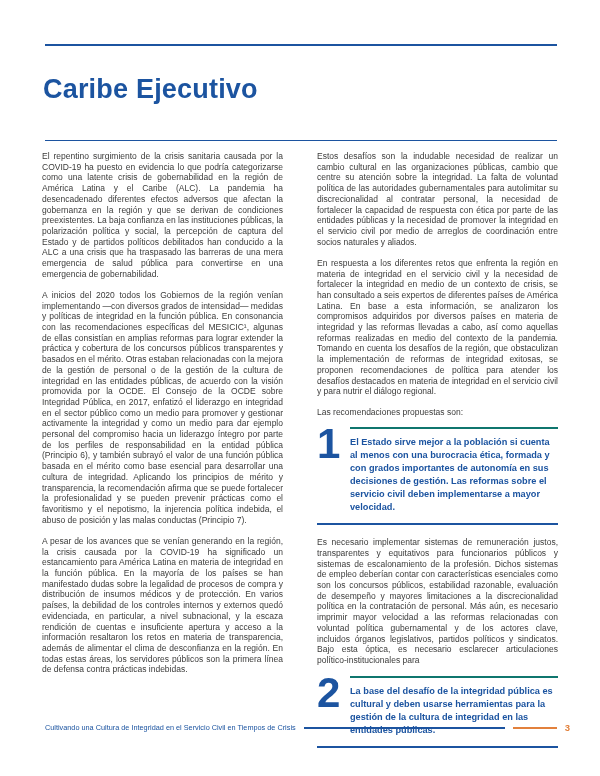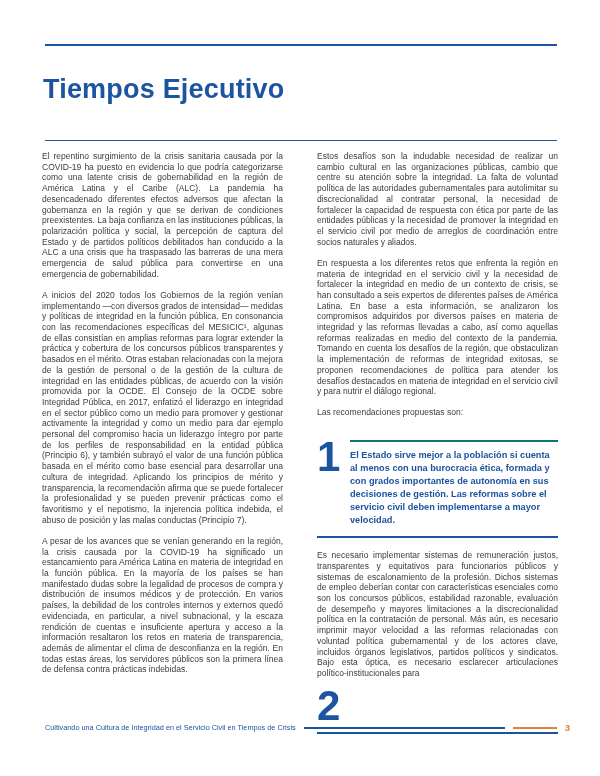--- a/index.html
+++ b/index.html
@@ -39,21 +39,21 @@
     gap: 34px;
   }
   .col {
     width: 249px;
     font-size: 8.5px;
     line-height: 10.7px;
     color: #3B3B3A;
     text-align: justify;
   }
   .col p { margin: 0 0 10.5px 0; }
-  .col p.intro { margin-bottom: 22px; }
+  .col p.intro { margin-bottom: 9px; }
   .rec { margin: 6px 0 12px 0; }
   .rec-top { display: flex; }
   .rec-number {
     width: 24px;
     margin-right: 9px;
     font-size: 42px;
     line-height: 34px;
     font-weight: bold;
     color: #1C54A0;
     text-align: left;
@@ -95,21 +95,21 @@
     font-weight: bold;
   }
 </style>
 </head>
 <body>
 
 <div class="page">
 
   <div class="top-rule"></div>
 
-  <h1 class="title">Tiempos Ejecutivo</h1>
+  <h1 class="title">Caribe Ejecutivo</h1>
 
   <div class="title-rule"></div>
 
   <div class="columns">
 
     <div class="col">
       <p>El repentino surgimiento de la crisis sanitaria causada por la COVID-19 ha puesto en evidencia lo que podría categorizarse como una latente crisis de gobernabilidad en la región de América Latina y el Caribe (ALC). La pandemia ha desencadenado diferentes efectos adversos que afectan la gobernanza en la región y que se derivan de condiciones preexistentes. La baja confianza en las instituciones públicas, la polarización política y social, la percepción de captura del Estado y de partidos políticos debilitados han conducido a la ALC a una crisis que ha traspasado las barreras de una mera emergencia de salud pública para convertirse en una emergencia de gobernabilidad.</p>
       <p>A inicios del 2020 todos los Gobiernos de la región venían implementando —con diversos grados de intensidad— medidas y políticas de integridad en la función pública. En consonancia con las recomendaciones específicas del MESICIC¹, algunas de ellas consistían en amplias reformas para lograr extender la práctica y cobertura de los concursos públicos transparentes y basados en el mérito. Otras estaban relacionadas con la mejora de la gestión de personal o de la gestión de la cultura de integridad en las entidades públicas, de acuerdo con la visión promovida por la OCDE. El Consejo de la OCDE sobre Integridad Pública, en 2017, enfatizó el liderazgo en integridad en el sector público como un medio para promover y gestionar activamente la integridad y como un medio para dar ejemplo personal del compromiso hacia un liderazgo íntegro por parte de los perfiles de responsabilidad en la entidad pública (Principio 6), y también subrayó el valor de una función pública basada en el mérito como base esencial para desarrollar una cultura de integridad. Aplicando los principios de mérito y transparencia, la recomendación afirma que se puede fortalecer la profesionalidad y se pueden prevenir prácticas como el favoritismo y el nepotismo, la injerencia política indebida, el abuso de posición y las malas conductas (Principio 7).</p>
       <p>A pesar de los avances que se venían generando en la región, la crisis causada por la COVID-19 ha significado un estancamiento para América Latina en materia de integridad en la función pública. En la mayoría de los países se han manifestado dudas sobre la legalidad de procesos de compra y distribución de insumos médicos y de protección. En varios países, la debilidad de los controles internos y externos quedó evidenciada, en particular, a nivel subnacional, y la escaza rendición de cuentas e insuficiente apertura y acceso a la información resaltaron los retos en materia de transparencia, además de alimentar el clima de desconfianza en la región. En todas estas áreas, los servidores públicos son la primera línea de defensa contra prácticas indebidas.</p>
     </div>
@@ -127,20 +127,23 @@
           </div>
         </div>
         <div class="rec-rule"></div>
       </div>
 
       <p>Es necesario implementar sistemas de remuneración justos, transparentes y equitativos para funcionarios públicos y sistemas de escalonamiento de la profesión. Dichos sistemas de empleo deberían contar con características esenciales como son los concursos públicos, estabilidad razonable, evaluación de desempeño y mayores limitaciones a la discrecionalidad política en la contratación de personal. Más aún, es necesario imprimir mayor velocidad a las reformas relacionadas con voluntad política gubernamental y de los actores clave, incluidos órganos legislativos, partidos políticos y sindicatos. Bajo esta óptica, es necesario esclarecer articulaciones político-institucionales para</p>
 
       <div class="rec">
         <div class="rec-top">
           <div class="rec-number">2</div>
+          <div class="rec-content">
+            <div class="rec-text">La base del desafío de la integridad pública es cultural y deben usarse herramientas para la gestión de la cultura de integridad en las entidades públicas.</div>
+          </div>
         </div>
         <div class="rec-rule"></div>
       </div>
     </div>
 
   </div>
 
   <div class="footer">
     <span class="footer-text">Cultivando una Cultura de Integridad en el Servicio Civil en Tiempos de Crisis</span>
     <span class="footer-line-blue"></span>

